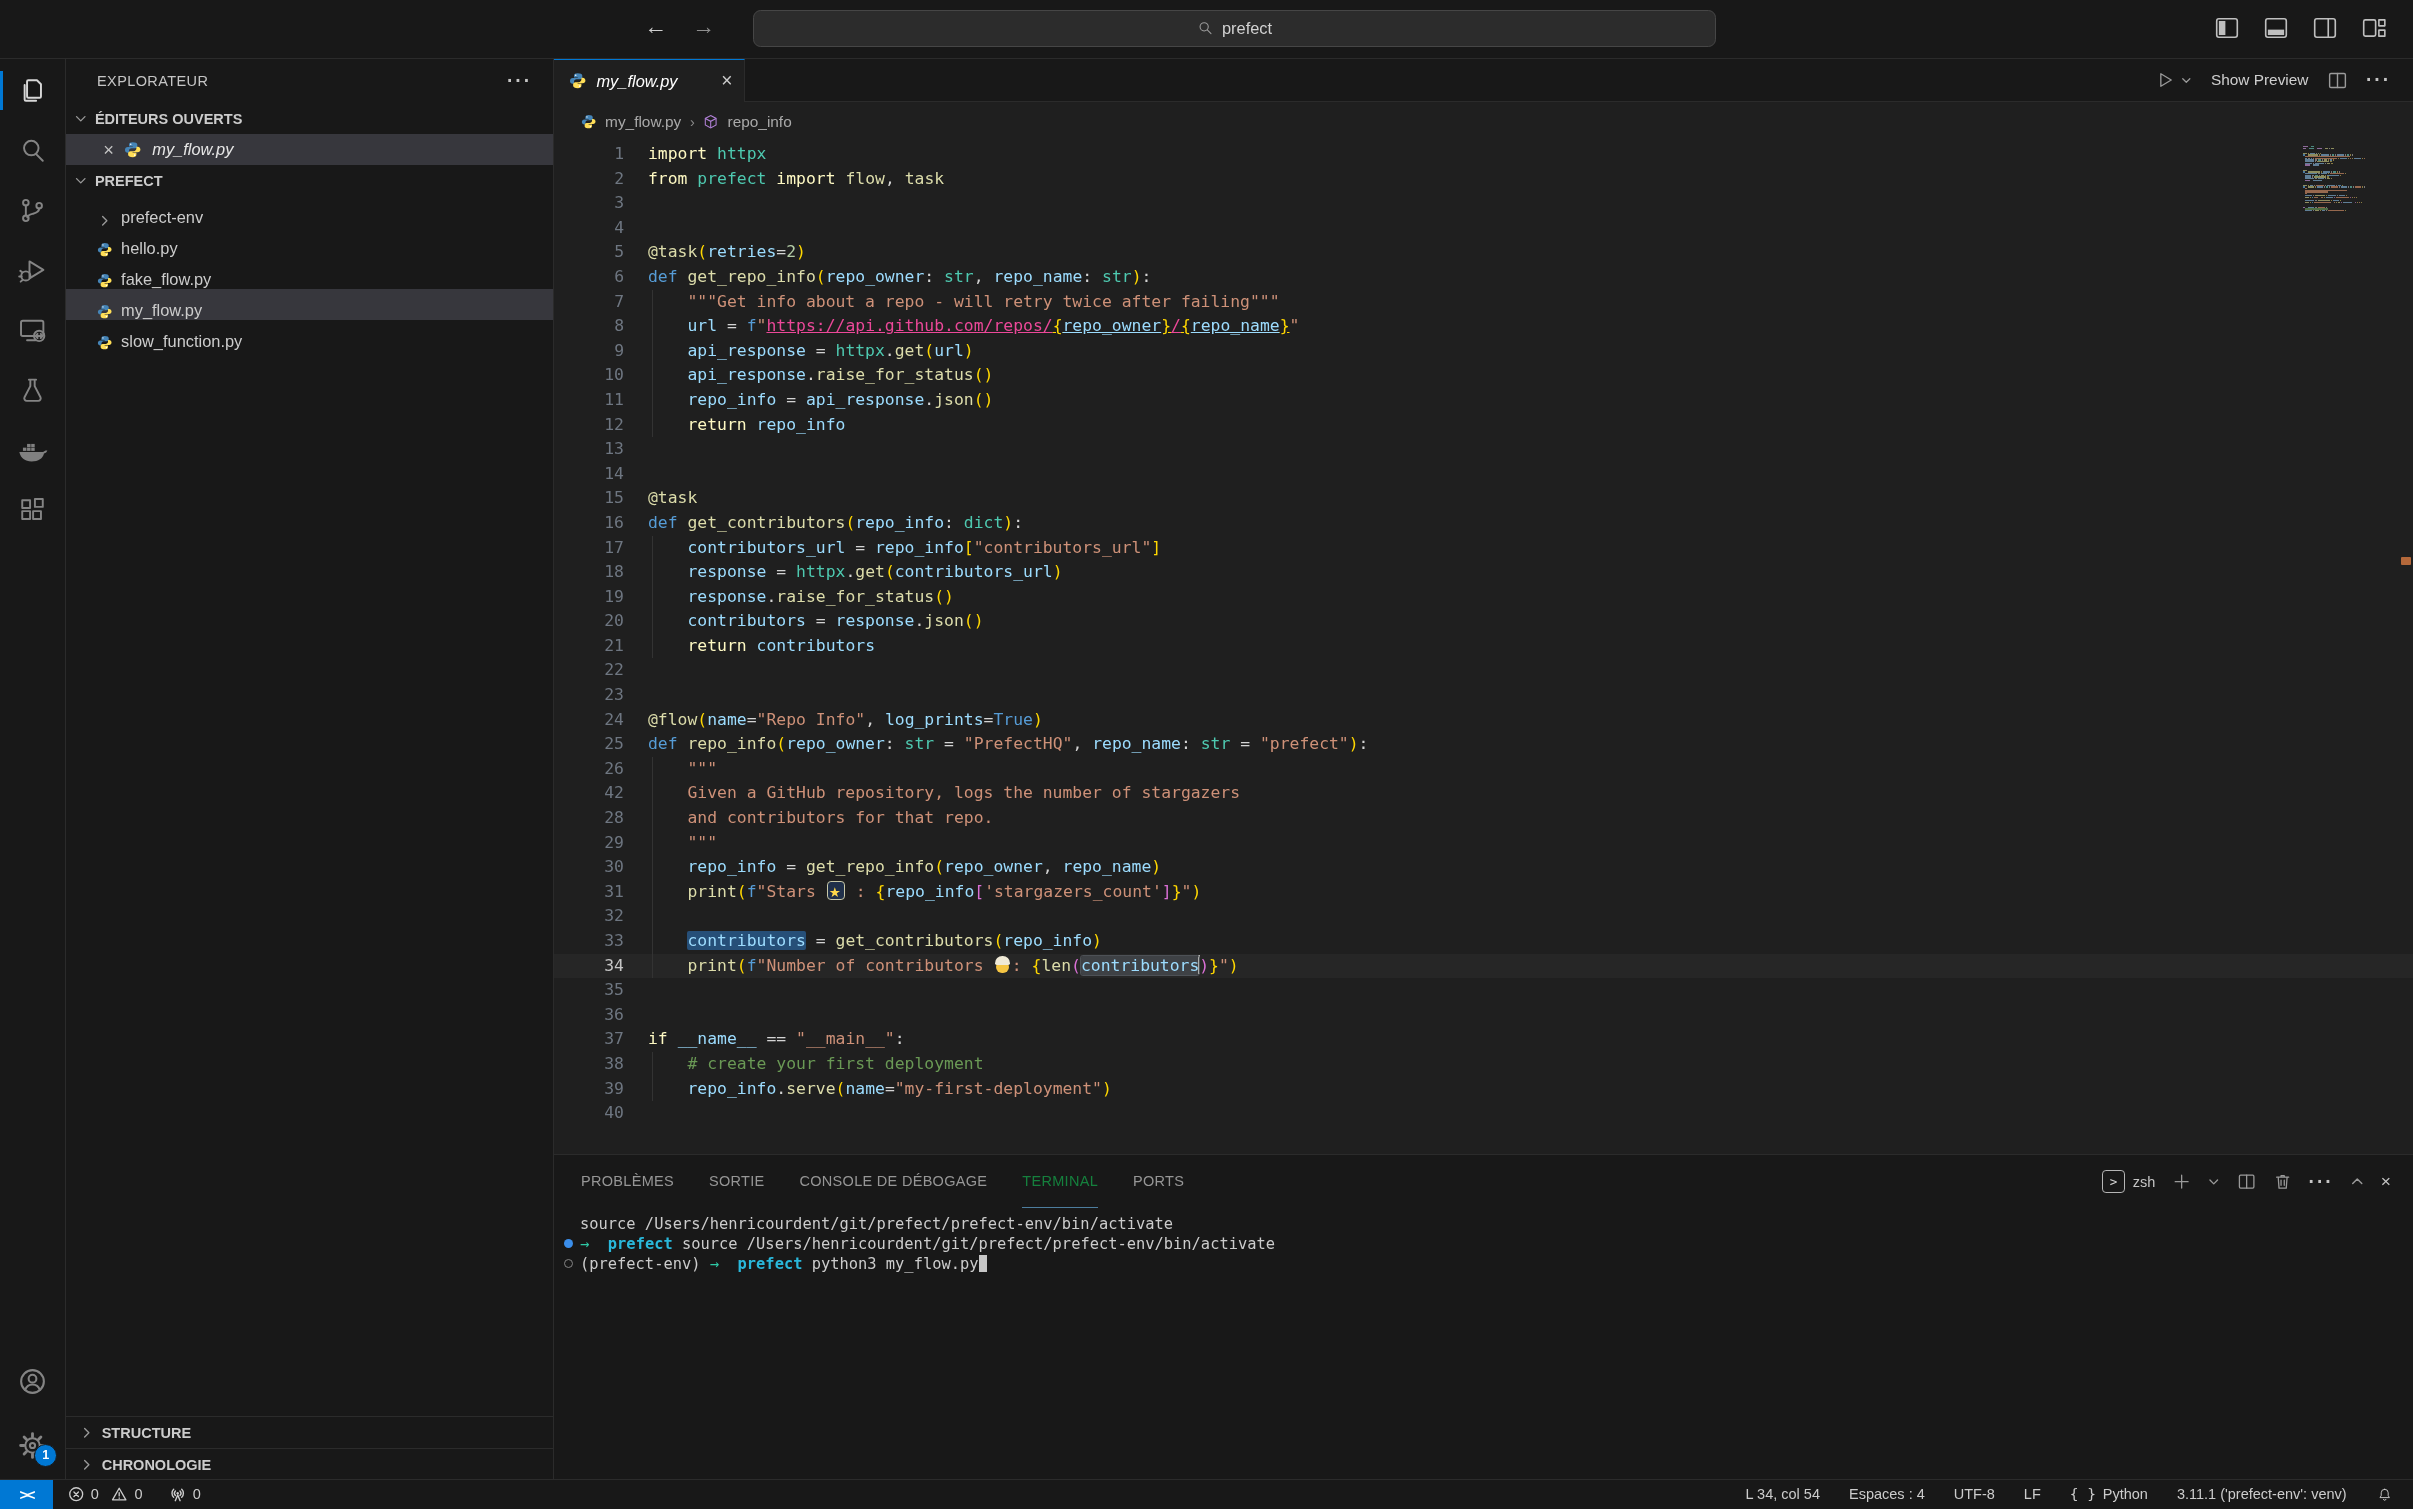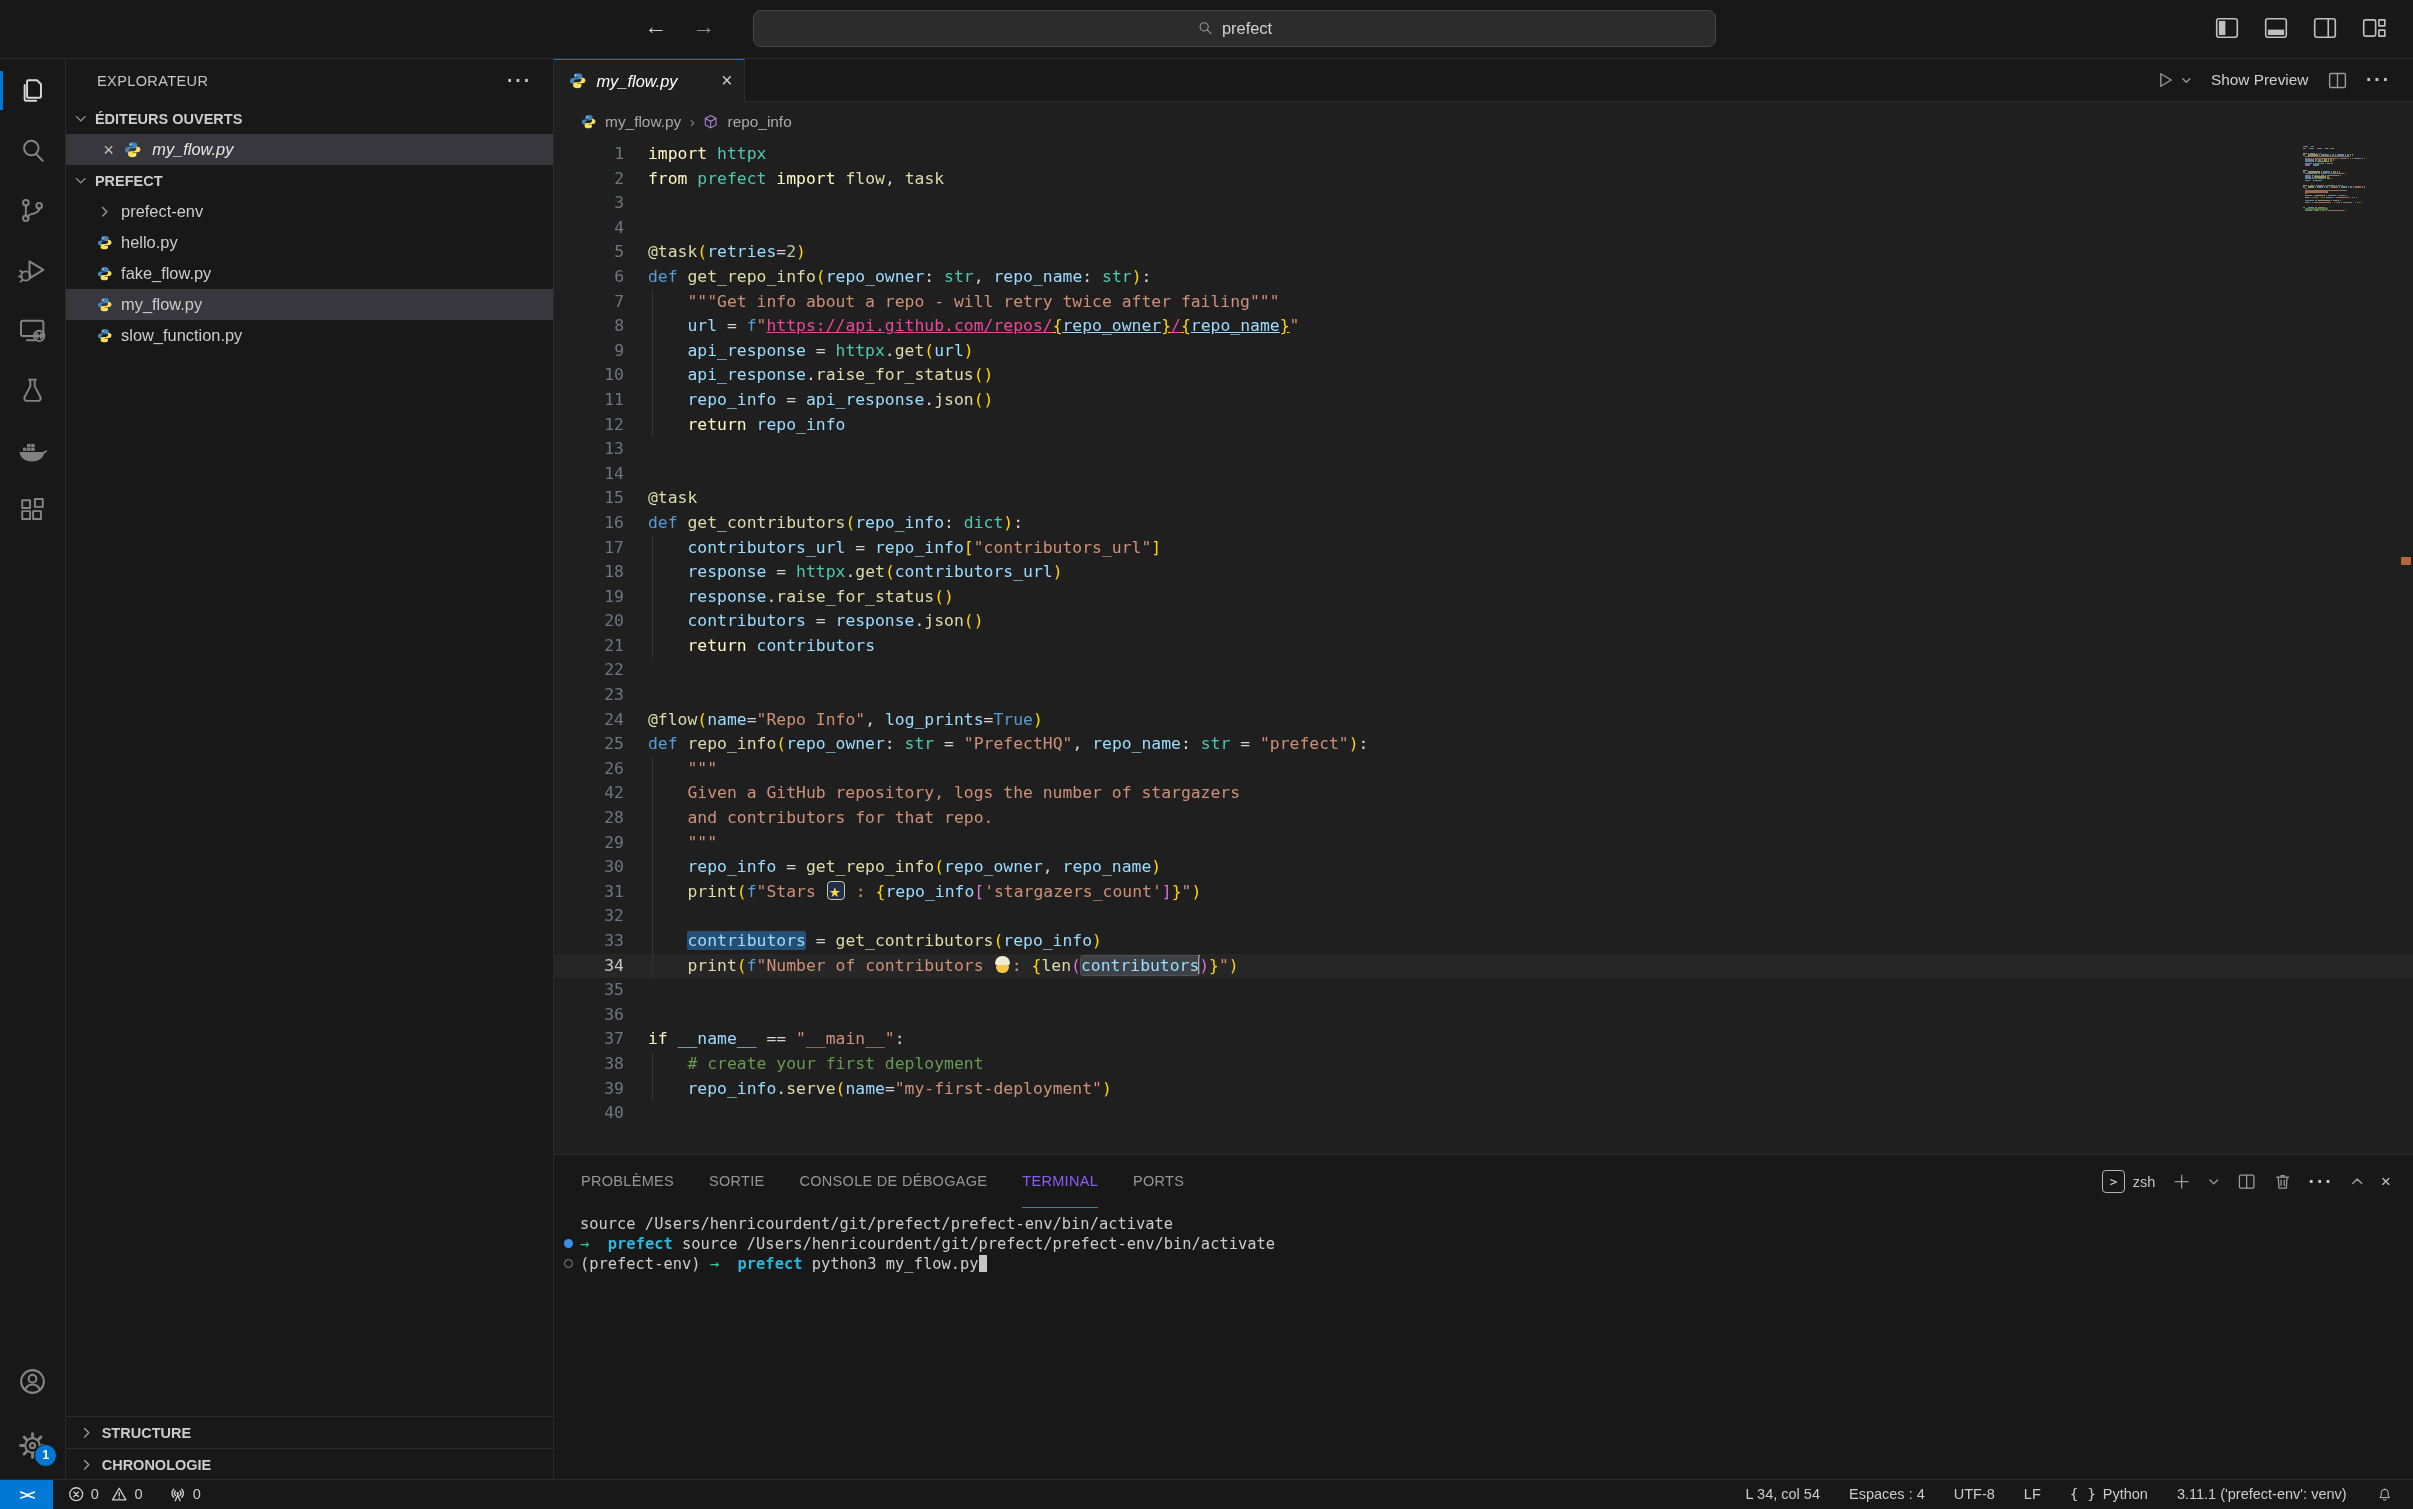--- a/index.html
+++ b/index.html
@@ -34,21 +34,21 @@
       font-size:12.6px;font-weight:700;display:flex;align-items:center;justify-content:center;border:1px solid #181818}
 
   
   .sidebar{width:488px;flex:none;background:#181818;border-right:1px solid #2b2b2b;position:relative;box-sizing:border-box}
   .sb-title-row{height:44px;display:flex;align-items:center;padding:0 21px 0 31px;color:#c5c5c5;font-size:14.5px;letter-spacing:0.4px}
   .sb-title-row .grow{flex:1}
   .kebab{color:#c5c5c5;font-size:19.3px;font-weight:700;letter-spacing:1.9px;line-height:9.7px}
   .sb-section{height:31px;display:flex;align-items:center;gap:7.7px;padding-left:7.7px;font-weight:700;font-size:14.5px;color:#cccccc}
   .oe-row{height:31px;display:flex;align-items:center;gap:10.6px;padding-left:37px;background:#37373d;color:#e6e6e6;font-size:16.4px;font-style:italic}
   .oe-close{color:#c3c3c3;font-size:18.3px;line-height:15.4px}
-  .tree-row{height:31px;display:flex;align-items:center;gap:8.7px;padding-left:31px;font-size:16.4px;color:#cccccc}
+  .tree-row{height:31px;display:flex;align-items:flex-end;gap:8.7px;padding-left:31px;font-size:16.4px;color:#cccccc}
   .tree-row.selected{background:#37373d}
   .tree-chevron{width:15.4px;display:flex;justify-content:center}
   .sb-bottom{position:absolute;bottom:0;left:0;right:0}
   .sb-bottom-row{height:32px;box-sizing:border-box;border-top:1px solid #2b2b2b;display:flex;align-items:center;gap:8.7px;
       padding-left:13.5px;font-weight:700;font-size:14.5px;color:#cccccc}
 
   
   .editor-col{flex:1;display:flex;flex-direction:column;background:#1f1f1f;min-width:0}
   .tabbar{height:43px;flex:none;background:#181818;border-bottom:1px solid #2b2b2b;display:flex;position:relative;box-sizing:border-box}
   .tab{width:191px;box-sizing:border-box;background:#1f1f1f;border-top:1.9px solid #0078d4;border-right:1px solid #2b2b2b;
@@ -84,21 +84,21 @@
 
   .minimap{position:absolute;top:3.9px;right:49px;width:62px}
   .mm-line{height:1.3px;margin-bottom:0.4px;display:flex;gap:1px}
   .mm-seg{height:100%}
   .overview-mark{position:absolute;right:2.9px;top:415px;width:10.6px;height:7.7px;background:#b4683a;border-radius:1px}
 
   
   .panel{height:326px;flex:none;background:#181818;border-top:1px solid #2b2b2b;position:relative;box-sizing:border-box}
   .panel-tabs{height:53px;display:flex;align-items:center;gap:35px;padding-left:27px}
   .ptab{height:53px;display:flex;align-items:center;font-size:14.5px;letter-spacing:0.3px;color:#969696;border-bottom:1.9px solid transparent;box-sizing:border-box}
-  .ptab.active{color:#8b5cf6;border-bottom-color:#4d7d9e}
+  .ptab.active{color:#15803d;border-bottom-color:#4d7d9e}
   .panel-controls{position:absolute;right:23px;top:0;height:53px;display:flex;align-items:center;gap:16.4px;color:#c5c5c5;font-size:14.5px}
   .zsh-box{width:21px;height:21px;border:1.4px solid #b5b5b5;border-radius:3.9px;display:flex;align-items:center;justify-content:center;
       font-family:"DejaVu Sans Mono",monospace;font-size:12.6px;color:#d5d5d5}
   .pc-glyph{font-size:17.4px;color:#c5c5c5;line-height:11.6px}
 
   .terminal{padding:5.8px 0 0 26px;font-family:"DejaVu Sans Mono",monospace;font-size:15.4px;line-height:20px;color:#ccc}
   .t-line{position:relative;white-space:pre}
   .t-dot{position:absolute;left:-16.4px;top:4.8px;width:9.7px;height:9.7px;border-radius:50%;box-sizing:border-box}
   .t-dot.filled{background:#3b8eea}
   .t-dot.hollow{border:1.4px solid #848484}

